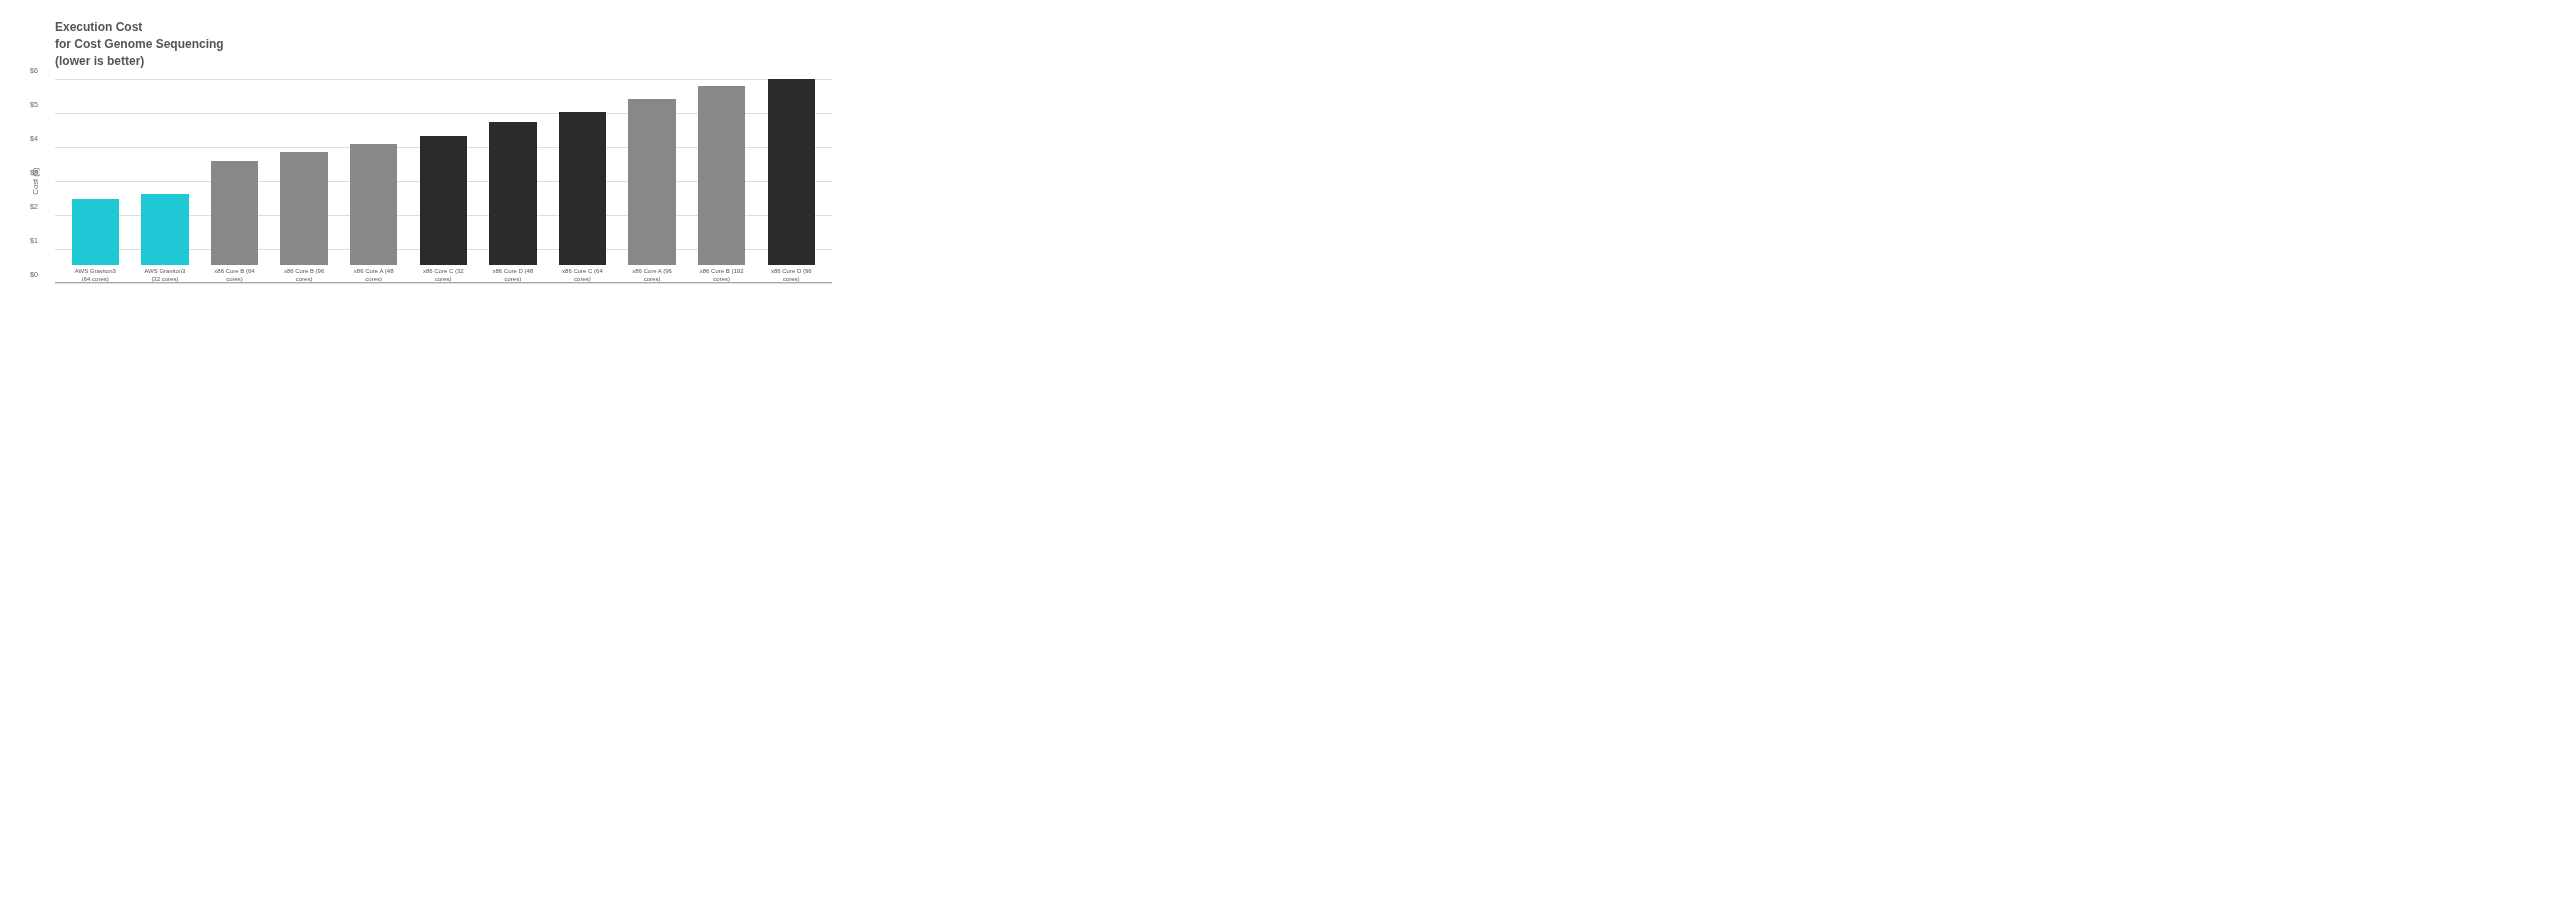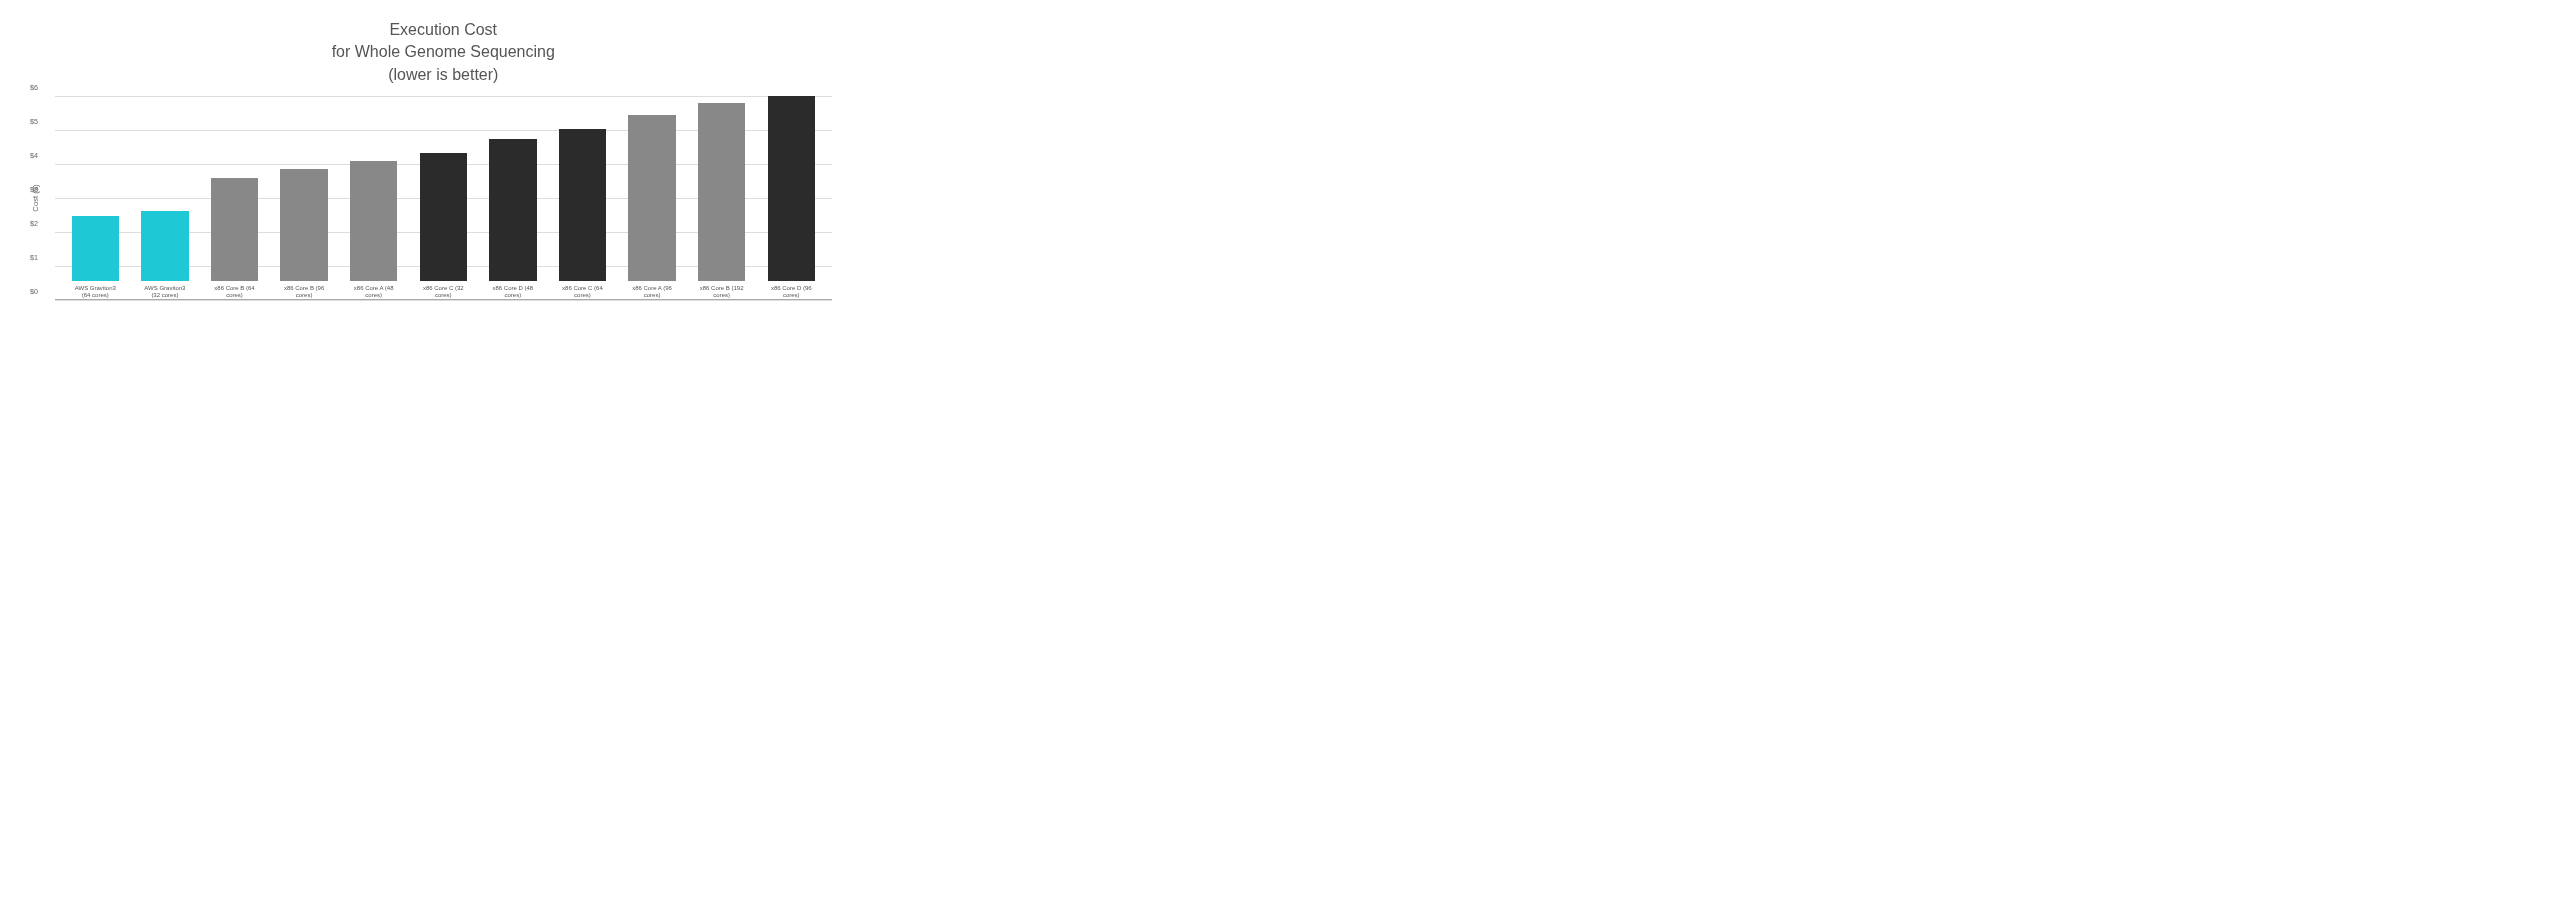--- a/index.html
+++ b/index.html
@@ -12,24 +12,23 @@
       align-items: center;
       justify-content: center;
     }
     .chart-container {
       width: 837px;
       height: 286px;
       position: relative;
       padding: 11px 16.5px 44px 44px;
     }
     .chart-title {
-      text-align: center;
       color: #555;
-      font-size: 16px;
-      font-weight: 400;
+      font-size: 12px;
+      font-weight: 700;
       line-height: 1.4;
       margin-bottom: 10px;
     }
     .chart-area {
       position: relative;
       width: 100%;
       height: 204px;
     }
     
     .y-axis-label {
@@ -106,21 +105,21 @@
       height: 1.1px;
       background: #aaa;
     }
   </style>
 </head>
 <body>
 
 <div class="chart-container">
   <div class="chart-title">
     <span>Execution Cost</span><br>
-    <span>for Whole Genome Sequencing</span><br>
+    <span>for Cost Genome Sequencing</span><br>
     <span>(lower is better)</span>
   </div>
 
   <div class="chart-area">
     <div class="y-axis-label">Cost ($)</div>
 
     <div class="grid-and-bars">
       <div class="grid-lines" id="grid-lines-container">
           <div class="grid-line" style="bottom: 100%;"></div>
           <div class="grid-label" style="bottom: 100%;">$6</div>

